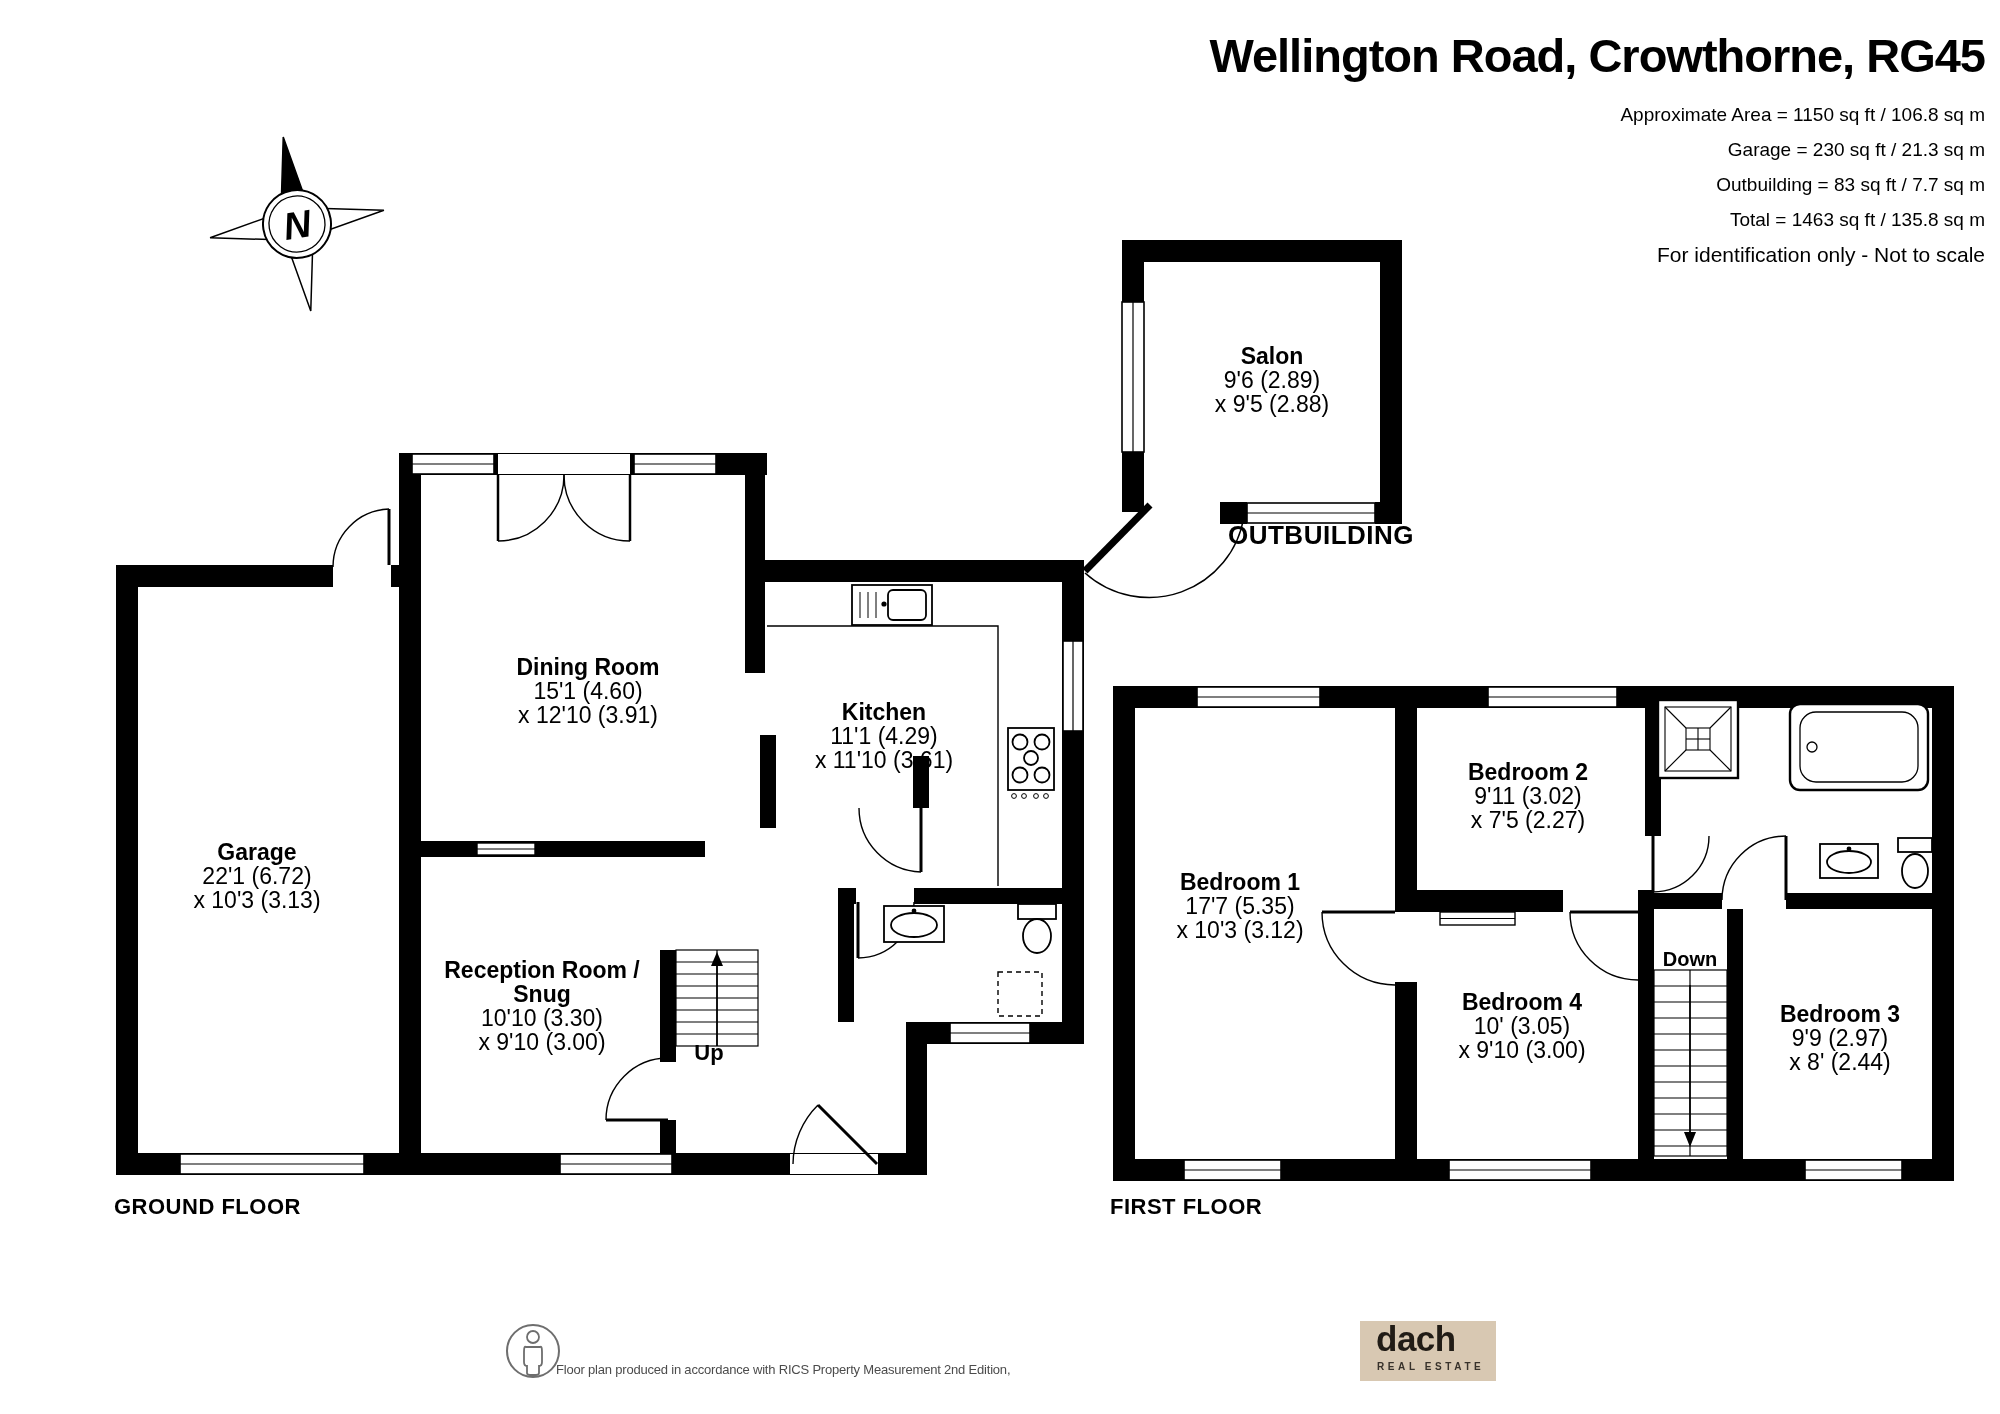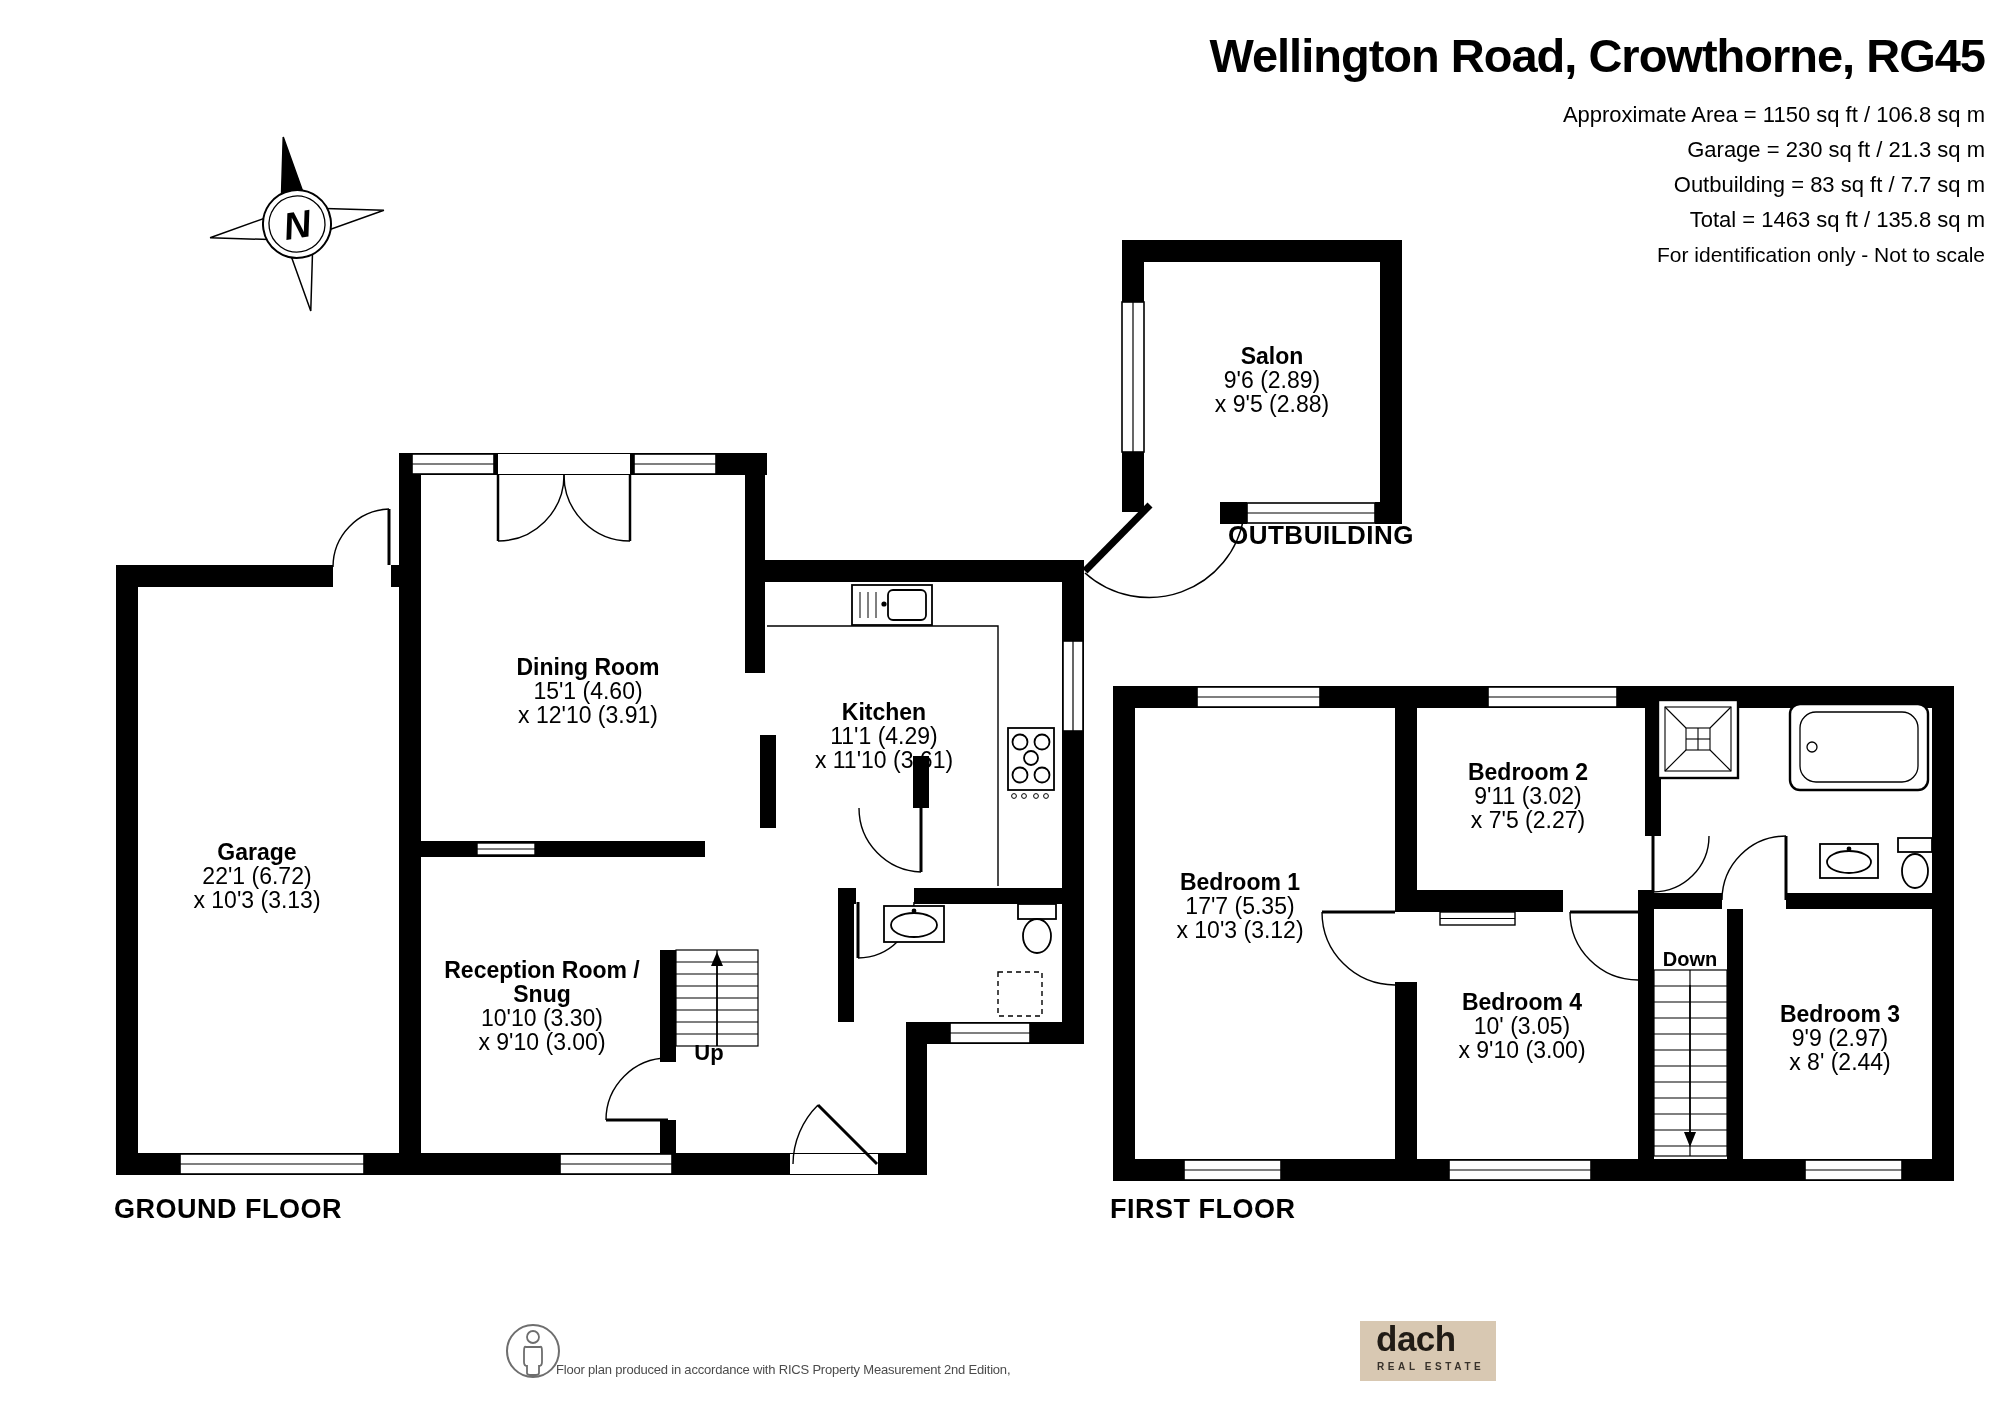--- a/index.html
+++ b/index.html
@@ -2,29 +2,29 @@
 <html><head>
 <meta charset="utf-8">
 <style>
   html,body{margin:0;padding:0;background:#fff;}
   #page{position:relative;width:2000px;height:1414px;background:#ffffff;overflow:hidden;
         font-family:"Liberation Sans","DejaVu Sans",sans-serif;color:#000;}
   #plan-svg{position:absolute;left:0;top:0;}
 
   .hdr{position:absolute;right:15px;text-align:right;}
   #title{top:28px;font-size:47px;font-weight:bold;letter-spacing:-1px;}
-  #areas{top:97px;font-size:22px;line-height:35px;}
+  #areas{top:97px;font-size:19px;line-height:35px;}
   #disclaimer{top:243px;font-size:21px;}
 
   .room-label{position:absolute;transform:translateX(-50%);text-align:center;
               font-size:23px;line-height:24px;white-space:nowrap;}
   .room-label .rname{font-weight:bold;}
   .room-label.wrap{white-space:normal;max-width:252px;text-align:center;}
 
-  .section-label{position:absolute;font-weight:bold;font-size:27px;letter-spacing:0.5px;}
+  .section-label{position:absolute;font-weight:bold;font-size:22px;letter-spacing:0.5px;}
   .center-label{transform:translateX(-50%);text-align:center;}
 
   .stairs-label{position:absolute;transform:translateX(-50%);font-weight:bold;}
   #up-label{font-size:22px;}
   #down-label{font-size:20px;}
 
   #footer-text{position:absolute;left:556px;top:1321px;font-size:13px;line-height:19.5px;
                letter-spacing:-0.2px;color:#4c4c4c;white-space:pre;}
 
   #logo{position:absolute;left:1360px;top:1321px;width:136px;height:60px;background:#d8c8b2;}

